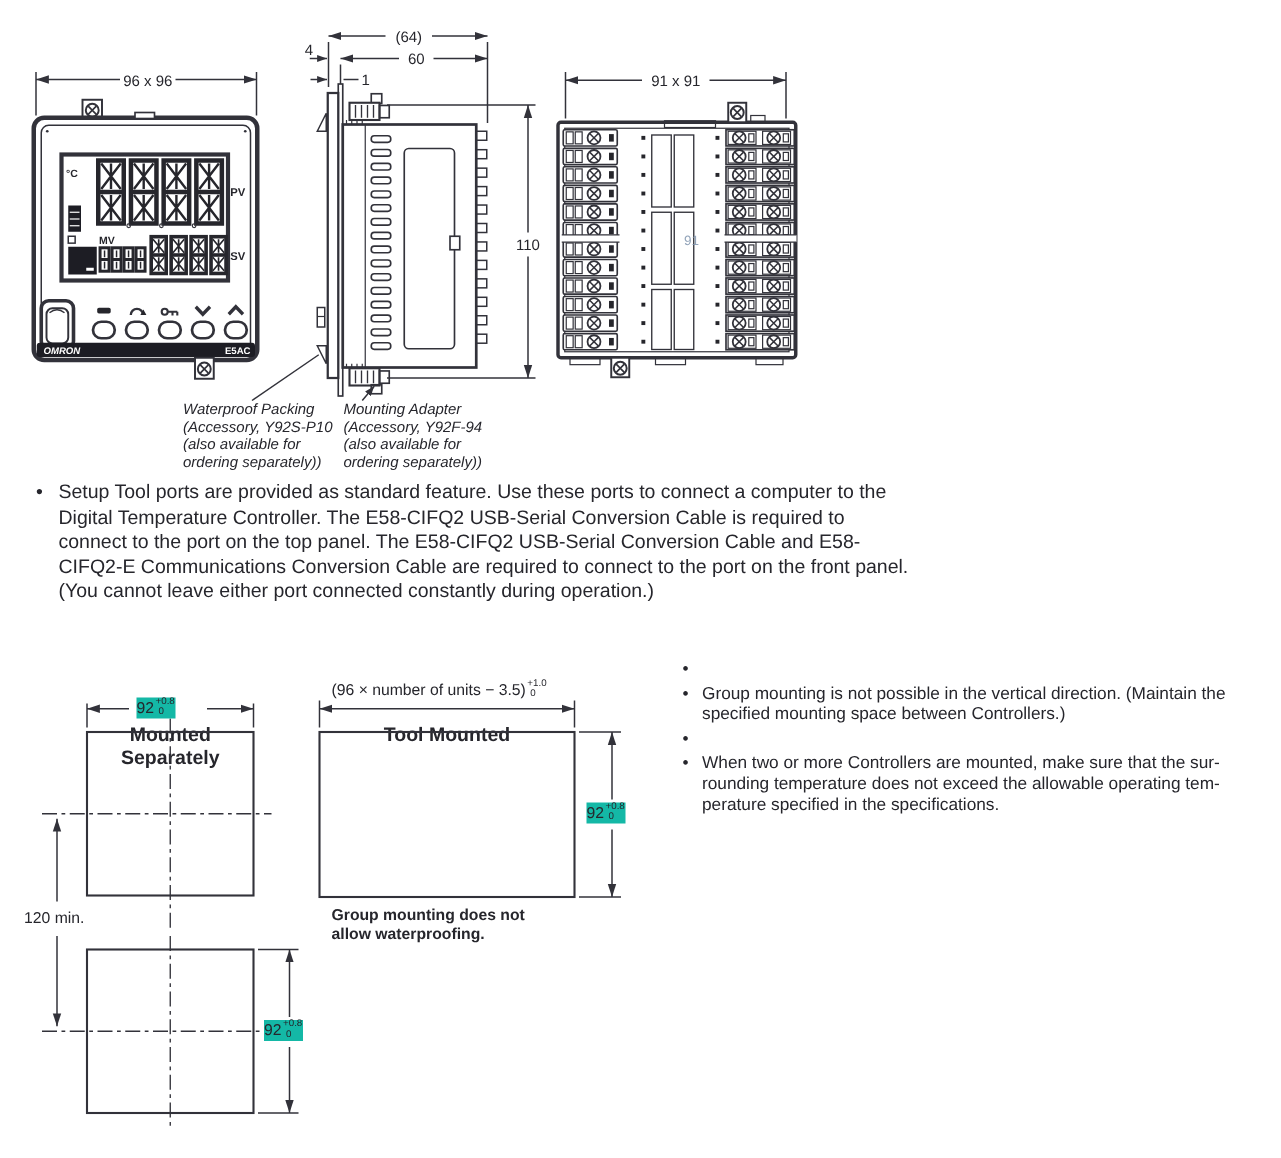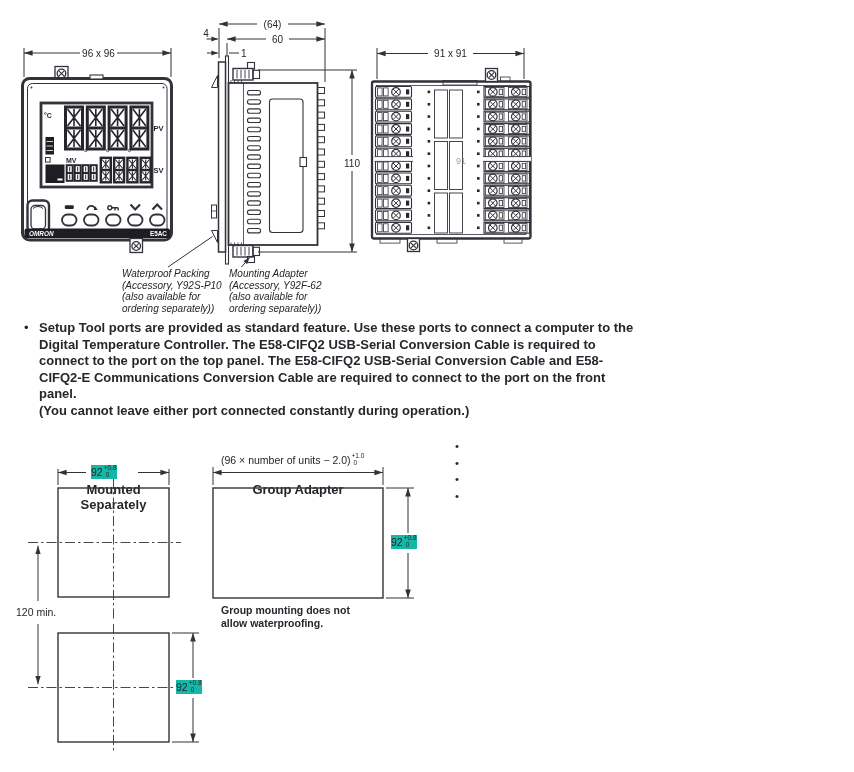--- a/index.html
+++ b/index.html
@@ -10,21 +10,21 @@
   .dimtxt{font-size:10px;}
   .lbl-sm{font-size:7.5px;font-weight:bold;}
   .lbl-xs{font-size:7px;font-weight:bold;}
   .logo{font-size:6.4px;font-weight:bold;fill:#ffffff;}
   .mold{font-size:9px;fill:#7e93ad;opacity:.85;}
   .cl{stroke-dasharray:10 3 2.5 3;stroke-width:.9;}
   .acc-label{position:absolute;font-size:10px;line-height:11.6px;white-space:pre-line;font-style:italic;}
   .setup-note{position:absolute;left:24px;top:320px;width:612px;display:flex;
               font-size:13px;line-height:16.6px;}
   .setup-note .bullet{width:15px;flex:none;}
-  .note-text{white-space:pre-line;font-weight:bold;}
+  .note-text{white-space:pre-line;}
   .diagram-title{position:absolute;font-weight:bold;font-size:13px;text-align:center;margin-top:42px;}
   .tol{position:absolute;display:flex;align-items:center;background:#14b8a6;
        font-size:10.5px;height:14px;line-height:14px;}
   .tol .stack{display:flex;flex-direction:column;font-size:6.5px;line-height:6.6px;
               margin-left:1px;font-style:normal;}
   .tol .stack i{font-style:normal;}
   .tol .stack i:last-child{padding-left:2px;}
   .plain-lbl{position:absolute;background:#fff;font-size:10.5px;line-height:13px;}
   .grp-note{position:absolute;font-size:10.5px;line-height:13px;white-space:pre-line;font-weight:bold;}
   .notes{position:absolute;left:455px;top:440px;width:398px;font-size:11.5px;line-height:13.6px;}
@@ -349,35 +349,35 @@
       <rect x="407.5" y="238.5" width="12" height="13" stroke-width="1.3" fill="#fff"></rect>
       <use href="#screwx" x="413.5" y="245.5"></use>
     </g>
   </svg>
 
   <div class="acc-label" style="left:122px;top:268px;width:104px">Waterproof Packing
 (Accessory, Y92S-P10
 (also available for
 ordering separately))</div>
   <div class="acc-label" style="left:229px;top:268px;width:110px">Mounting Adapter
-(Accessory, Y92F-62
+(Accessory, Y92F-94
 (also available for
 ordering separately))</div>
 
   <div class="setup-note">
     <span class="bullet">•</span>
     <span class="note-text">Setup Tool ports are provided as standard feature. Use these ports to connect a computer to the
 Digital Temperature Controller. The E58-CIFQ2 USB-Serial Conversion Cable is required to
 connect to the port on the top panel. The E58-CIFQ2 USB-Serial Conversion Cable and E58-
 CIFQ2-E Communications Conversion Cable are required to connect to the port on the front panel.
 (You cannot leave either port connected constantly during operation.)</span>
   </div>
 
   <div class="diagram-title" style="left:52px;top:440px;width:123px">Mounted Separately</div>
-  <div class="diagram-title" style="left:237px;top:440px;width:122px">Group Adapter</div>
+  <div class="diagram-title" style="left:237px;top:440px;width:122px">Tool Mounted</div>
 
   <svg id="bottom-svg" style="left:0;top:430px" width="460" height="342" viewBox="0 430 460 342">
     <g stroke="#32323a" fill="none" stroke-width="1">
 
       <g>
         <rect x="58" y="488" width="111" height="109" stroke-width="1.4"></rect>
         <line x1="58" y1="469" x2="58" y2="485"></line>
         <line x1="169" y1="469" x2="169" y2="485"></line>
         <line x1="58" y1="472.5" x2="86" y2="472.5" marker-start="url(#arr)"></line>
         <line x1="138" y1="472.5" x2="169" y2="472.5" marker-end="url(#arr)"></line>
@@ -421,21 +421,21 @@
       </span>
   </div>
   <div class="tol" style="left:176px;top:680px">
     <span>92</span>
     <span class="stack">
         <i>+0.8</i>
         <i>0</i>
       </span>
   </div>
   <div class="tol" style="left:221px;top:453px;background:transparent">
-    <span>(96 × number of units − 2.0)</span>
+    <span>(96 × number of units − 3.5)</span>
     <span class="stack">
         <i>+1.0</i>
         <i>0</i>
       </span>
   </div>
   <div class="tol" style="left:391px;top:535px">
     <span>92</span>
     <span class="stack">
         <i>+0.8</i>
         <i>0</i>
@@ -446,22 +446,27 @@
 
   <div class="grp-note" style="left:221px;top:604px">Group mounting does not
 allow waterproofing.</div>
 
   <div class="notes">
     <div class="note-item">
       <span class="bullet">•</span>
     </div>
     <div class="note-item">
       <span class="bullet">•</span>
+      <span class="note-text">Group mounting is not possible in the vertical direction. (Maintain the
+specified mounting space between Controllers.)</span>
     </div>
     <div class="note-item">
       <span class="bullet">•</span>
     </div>
     <div class="note-item">
       <span class="bullet">•</span>
+      <span class="note-text">When two or more Controllers are mounted, make sure that the sur-
+rounding temperature does not exceed the allowable operating tem-
+perature specified in the specifications.</span>
     </div>
   </div>
 
 </div>
 
 </body></html>

